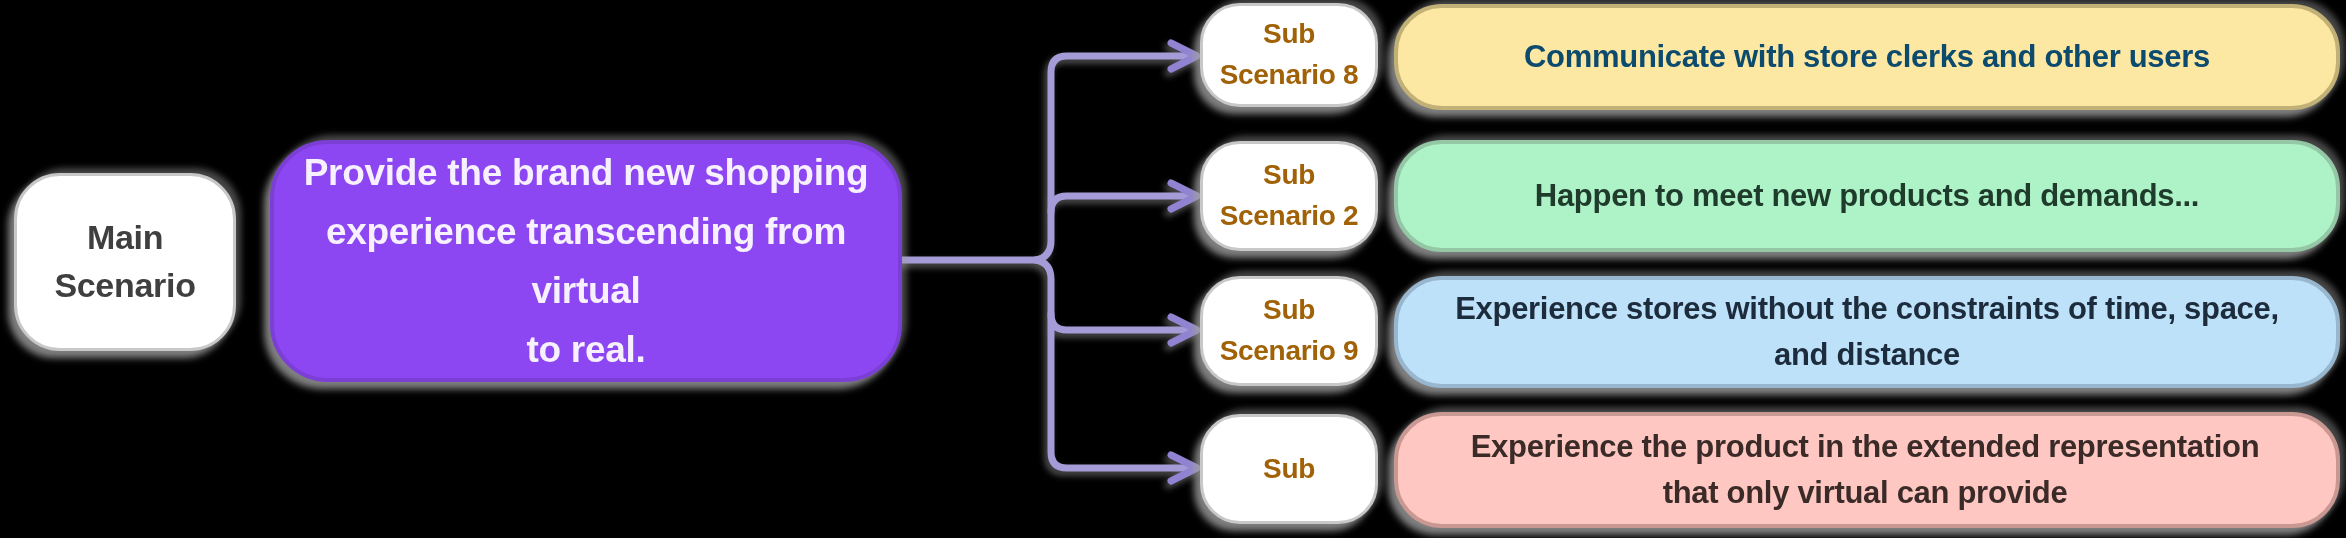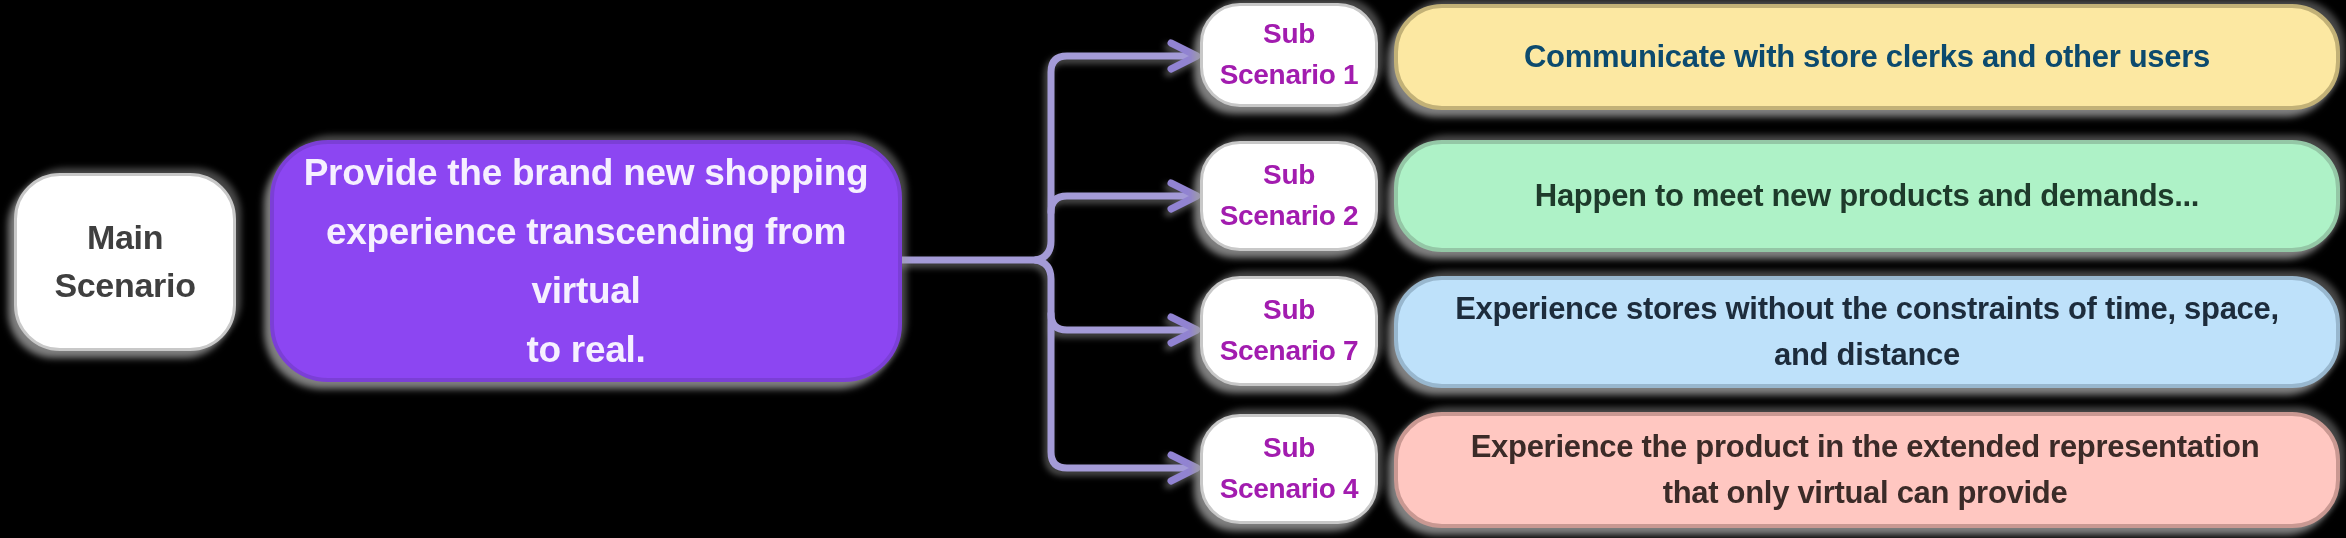--- a/index.html
+++ b/index.html
@@ -56,21 +56,21 @@
     line-height: 1.6;
     letter-spacing: -0.3px;
     padding: 15px 10px;
   }
   .sub-node {
     left: 1200px;
     width: 178px;
     background: #FFFFFF;
     border: 3px solid #C8C8C8;
     border-radius: 40px;
-    color: #a21caf;
+    color: #a16207;
     font-size: 28px;
     line-height: 1.45;
     letter-spacing: -0.3px;
   }
   .sub-0 { top: 3px;   height: 104px; }
   .sub-1 { top: 141px; height: 110px; }
   .sub-2 { top: 276px; height: 110px; }
   .sub-3 { top: 414px; height: 110px; }
 
   .desc-box {
@@ -117,47 +117,46 @@
   </div>
 
   <div class="node root-node" style="background: rgb(140, 70, 242); border-color: rgb(123, 63, 214); color: rgb(246, 240, 255);">
     <span>Provide the brand new shopping</span>
     <span>experience transcending from virtual</span>
     <span>to real.</span>
   </div>
 
   <div class="node sub-node sub-0">
     <span>Sub</span>
-    <span>Scenario 1</span>
+    <span>Scenario 8</span>
   </div>
   <div class="desc-box desc-0" style="background: rgb(252, 232, 162); border-color: rgb(194, 177, 119); color: #0c4a6e;">
     <span>Communicate with store clerks and other users</span>
     <span></span>
   </div>
 
   <div class="node sub-node sub-1">
     <span>Sub</span>
     <span>Scenario 2</span>
   </div>
   <div class="desc-box desc-1" style="background: rgb(174, 242, 199); border-color: rgb(148, 199, 166); color: rgb(30, 59, 43);">
     <span>Happen to meet new products and demands...</span>
     <span></span>
   </div>
 
   <div class="node sub-node sub-2">
     <span>Sub</span>
-    <span>Scenario 7</span>
+    <span>Scenario 9</span>
   </div>
   <div class="desc-box desc-2" style="background: rgb(190, 225, 250); border-color: rgb(152, 183, 206); color: rgb(29, 44, 60);">
     <span>Experience stores without the constraints of time, space, and distance</span>
     <span></span>
   </div>
 
   <div class="node sub-node sub-3">
     <span>Sub</span>
-    <span>Scenario 4</span>
   </div>
   <div class="desc-box desc-3" style="background: rgb(255, 199, 193); border-color: rgb(201, 152, 146); color: rgb(59, 43, 40);">
     <span>Experience the product in the extended representation</span>
     <span>that only virtual can provide</span>
   </div>
 
 </div>
 
 </body></html>

